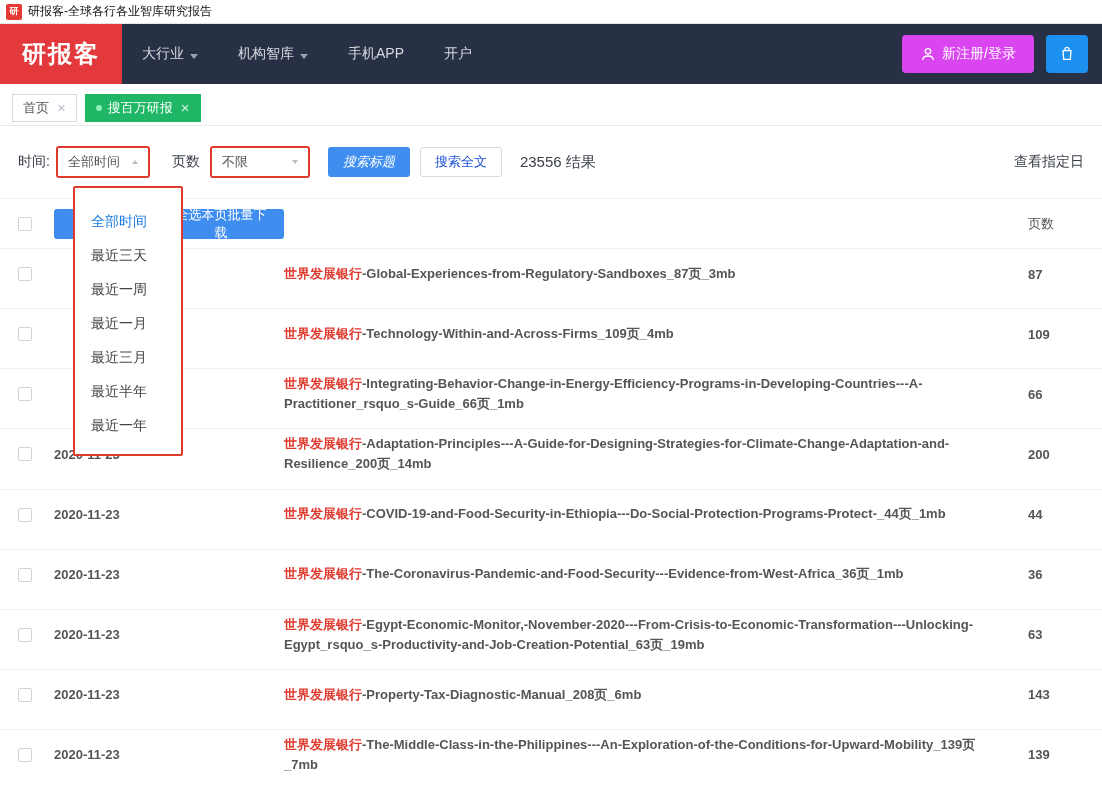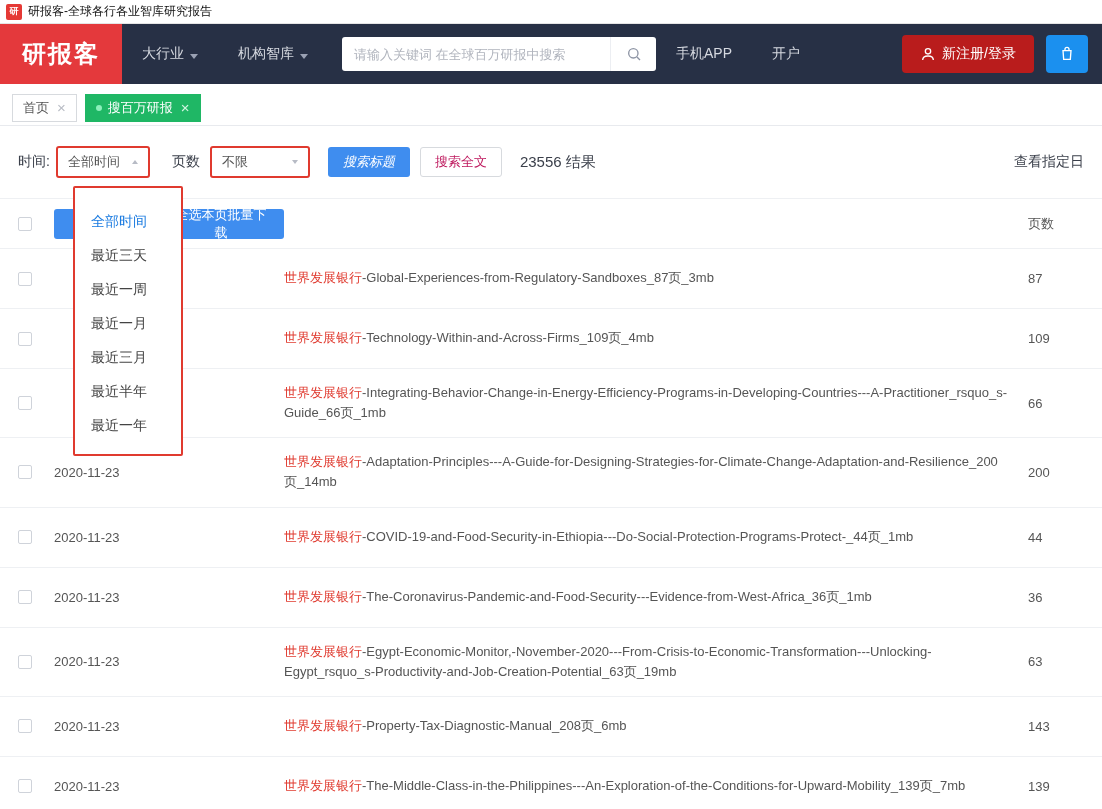--- a/index.html
+++ b/index.html
@@ -15,83 +15,74 @@
 .nav-item .chev { margin-left:6px; }
 .chev-down { width:0; height:0; border-left:4px solid transparent; border-right:4px solid transparent; border-top:5px solid #9aa1b3; display:inline-block; }
 .chev-down.small { border-left-width:3px; border-right-width:3px; border-top:4px solid #b7bbc5; }
 .chev-up.small { width:0; height:0; border-left:3px solid transparent; border-right:3px solid transparent; border-bottom:4px solid #b7bbc5; display:inline-block; }
 .search-wrap { display:flex; align-items:center; margin-left:14px; }
 .search-input { width:268px; height:34px; border:none; border-radius:3px 0 0 3px; padding:0 12px; font-size:13px; color:#333; background:#fff; outline:none; }
 .search-input::placeholder{ color:#b0b4bd; }
 .search-btn { width:46px; height:34px; background:#fff; border:none; border-left:1px solid #eceef2; border-radius:0 3px 3px 0; cursor:pointer; display:flex; align-items:center; justify-content:center; color:#8d94a4; }
 .search-btn svg{ width:16px; height:16px; }
 .spacer { flex:1; }
-.register-btn { display:flex; align-items:center; height:38px; background:#b91c1c; color:#fff; border:none; border-radius:4px; padding:0 18px; font-size:14px; cursor:pointer; margin-left:10px; }
+.register-btn { display:flex; align-items:center; height:38px; background:#d946ef; color:#fff; border:none; border-radius:4px; padding:0 18px; font-size:14px; cursor:pointer; margin-left:10px; }
 .register-btn svg{ width:16px; height:16px; margin-right:6px; }
 .bag-btn{ display:flex; align-items:center; justify-content:center; width:42px; height:38px; background:#1b90ef; border:none; border-radius:4px; margin-left:12px; cursor:pointer; }
 .bag-btn svg{ width:16px;height:16px;color:#fff;}
 
 .tabstrip{ display:flex; align-items:center; height:42px; padding:6px 12px 0; border-bottom:1px solid #e8eaee; background:#fff;}
 .tab{ display:flex; align-items:center; height:28px; padding:0 10px; font-size:13px; border:1px solid #d7dade; border-radius:0; margin-right:8px; color:#555; background:#fff; cursor:pointer;}
 .tab.green{ background:#1fb765; border-color:#1fb765; color:#fff;}
 .tab .dot{ width:6px; height:6px; border-radius:50%; background:#8cf0bb; margin-right:6px; display:inline-block;}
 .tab .close{ margin-left:8px; font-size:15px; line-height:1; color:inherit;}
 .tab.green .close{ color:#d5f6e4; }
 .tab .close.grey{ color:#b8bcc4; }
 
 .filterbar{ display:flex; align-items:center; padding:20px 18px; }
 .filterbar .lbl{ font-size:14px; color:#3a3f4a; margin-right:6px;}
 .select{ display:flex; align-items:center; justify-content:space-between; height:32px; min-width:94px; border:1px solid #d7dade; border-radius:3px; padding:0 10px; font-size:13px; color:#555; cursor:pointer; background:#fff;}
 .select.hl{ border:2px solid #e03a2f; }
 .btn{ display:flex; align-items:center; height:30px; padding:0 14px; border-radius:3px; font-size:13px; border:1px solid transparent; cursor:pointer;}
 .btn-primary{ background:#3f8def; color:#fff;}
-.btn-outline{ background:#fff; color:#be185d; border-color:#d7dade;}
+.btn-outline{ background:#fff; color:#1d4ed8; border-color:#d7dade;}
 
 .time-dd{ position:absolute; left:73px; top:186px; width:110px; background:#fff; border:2px solid #e03a2f; border-radius:2px; padding:16px 0 12px; z-index:50;}
 .time-dd .opt{ padding:10px 16px; font-size:14px; color:#444; line-height:1; cursor:pointer;}
 .time-dd .opt.sel{ color:#1b7be0; font-weight:500;}
 
 .table{ width:100%; }
 .thead,.row{ display:flex; align-items:center; border-top:1px solid #eef0f3; padding:0 18px;}
 .thead{ height:50px; background:#fff;}
 .col-check{ width:36px; display:flex; align-items:center;}
 .checkbox{ width:14px; height:14px; border:1px solid #cfd3da; border-radius:2px; background:#fff;}
 .col-date{ width:230px; font-size:13px; color:#555;}
 .col-title{ flex:1; font-size:13px; color:#555; line-height:1.55; padding-right:20px;}
 .col-title .src{ color:#e03a2f;}
 .col-pages{ width:56px; text-align:left; font-size:13px; color:#555;}
-.row{ min-height:60px; padding-top:14px; padding-bottom:14px; }
+.row{ min-height:60px; padding-top:5px; padding-bottom:14px;font-weight:bold; }
 .thead .actions{ display:flex; gap:14px; margin-left:0px;}
 </style>
 </head>
 <body>
 
 <div class="titlebar">
   <div class="app-icon">研</div>
   <div class="app-title">研报客-全球各行各业智库研究报告</div>
 </div>
 
 <div class="topnav">
   <div class="logo">研报客</div>
   <div class="nav-item">
     <span>大行业</span>
     <span class="chev"><span class="chev-down"></span></span>
   </div>
   <div class="nav-item">
     <span>机构智库</span>
     <span class="chev"><span class="chev-down"></span></span>
-  </div>
-  <div class="search-wrap">
-    <input class="search-input" placeholder="请输入关键词 在全球百万研报中搜索" style="">
-    <button class="search-btn">
-      <svg viewBox="0 0 24 24" fill="none" stroke="currentColor" stroke-width="2">
-          <circle cx="11" cy="11" r="7"></circle>
-          <line x1="21" y1="21" x2="16.5" y2="16.5"></line>
-        </svg>
-    </button>
   </div>
   <div class="nav-item">手机APP</div>
   <div class="nav-item">开户</div>
   <div class="spacer"></div>
   <button class="register-btn">
     <svg viewBox="0 0 24 24" fill="none" stroke="#fff" stroke-width="2">
         <circle cx="12" cy="8" r="4"></circle>
         <path d="M4 21c0-4 4-6 8-6s8 2 8 6"></path>
       </svg>
     <span>新注册/登录</span>

